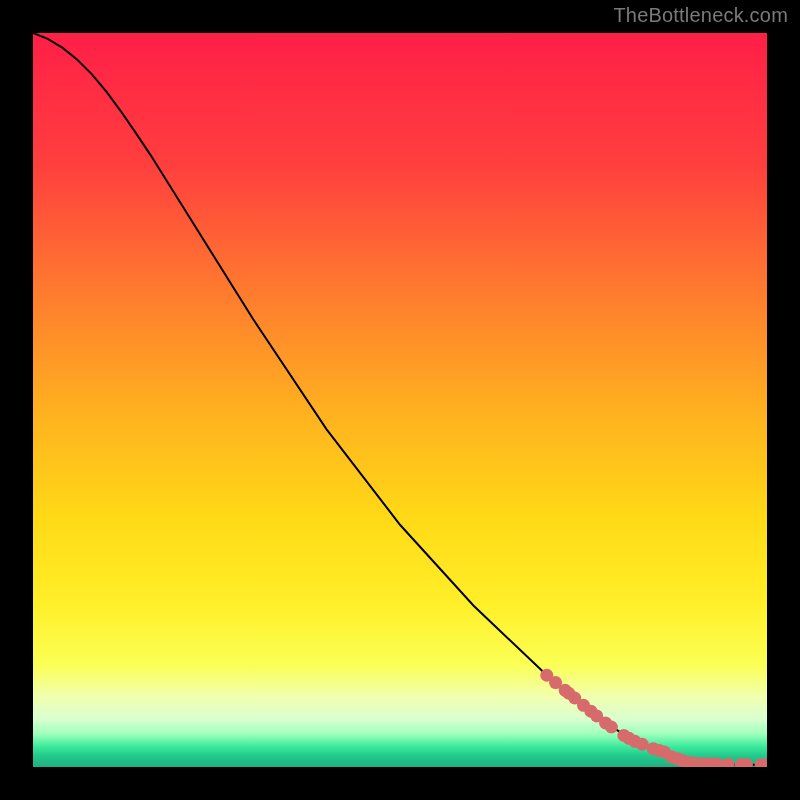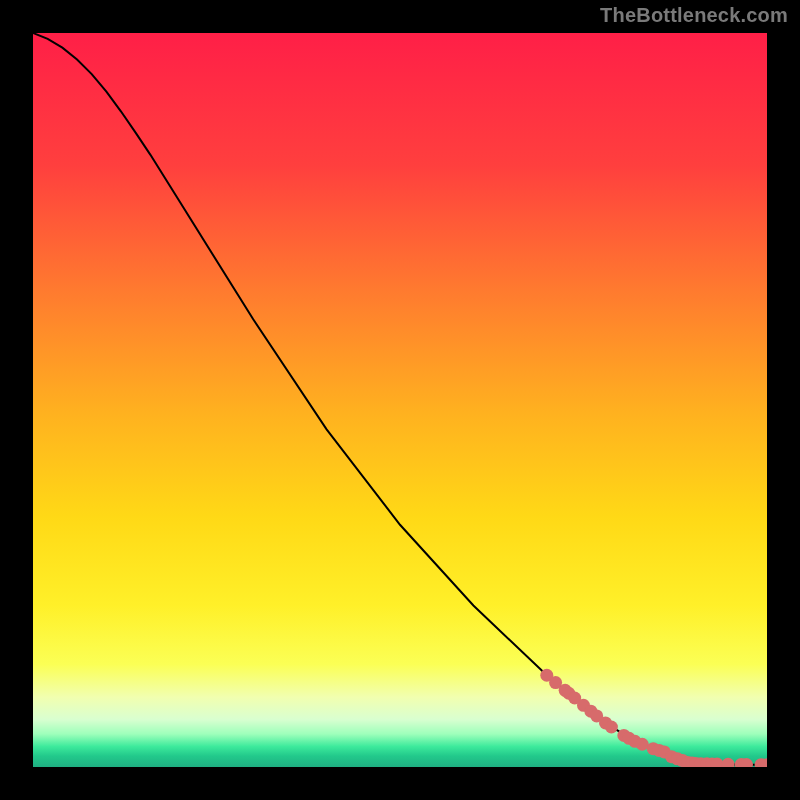--- a/index.html
+++ b/index.html
@@ -16,21 +16,21 @@
     height: 800px;
     background: #000;
   }
   .watermark {
     position: absolute;
     top: 4px;
     right: 12px;
     color: #7a7a7a;
     font-size: 20px;
     letter-spacing: 0.2px;
-    font-weight: 700;
+    font-weight: 400;
     z-index: 5;
   }
   .plot {
     position: absolute;
     left: 33px;
     top: 33px;
     width: 734px;
     height: 734px;
   }
   .plot svg {

